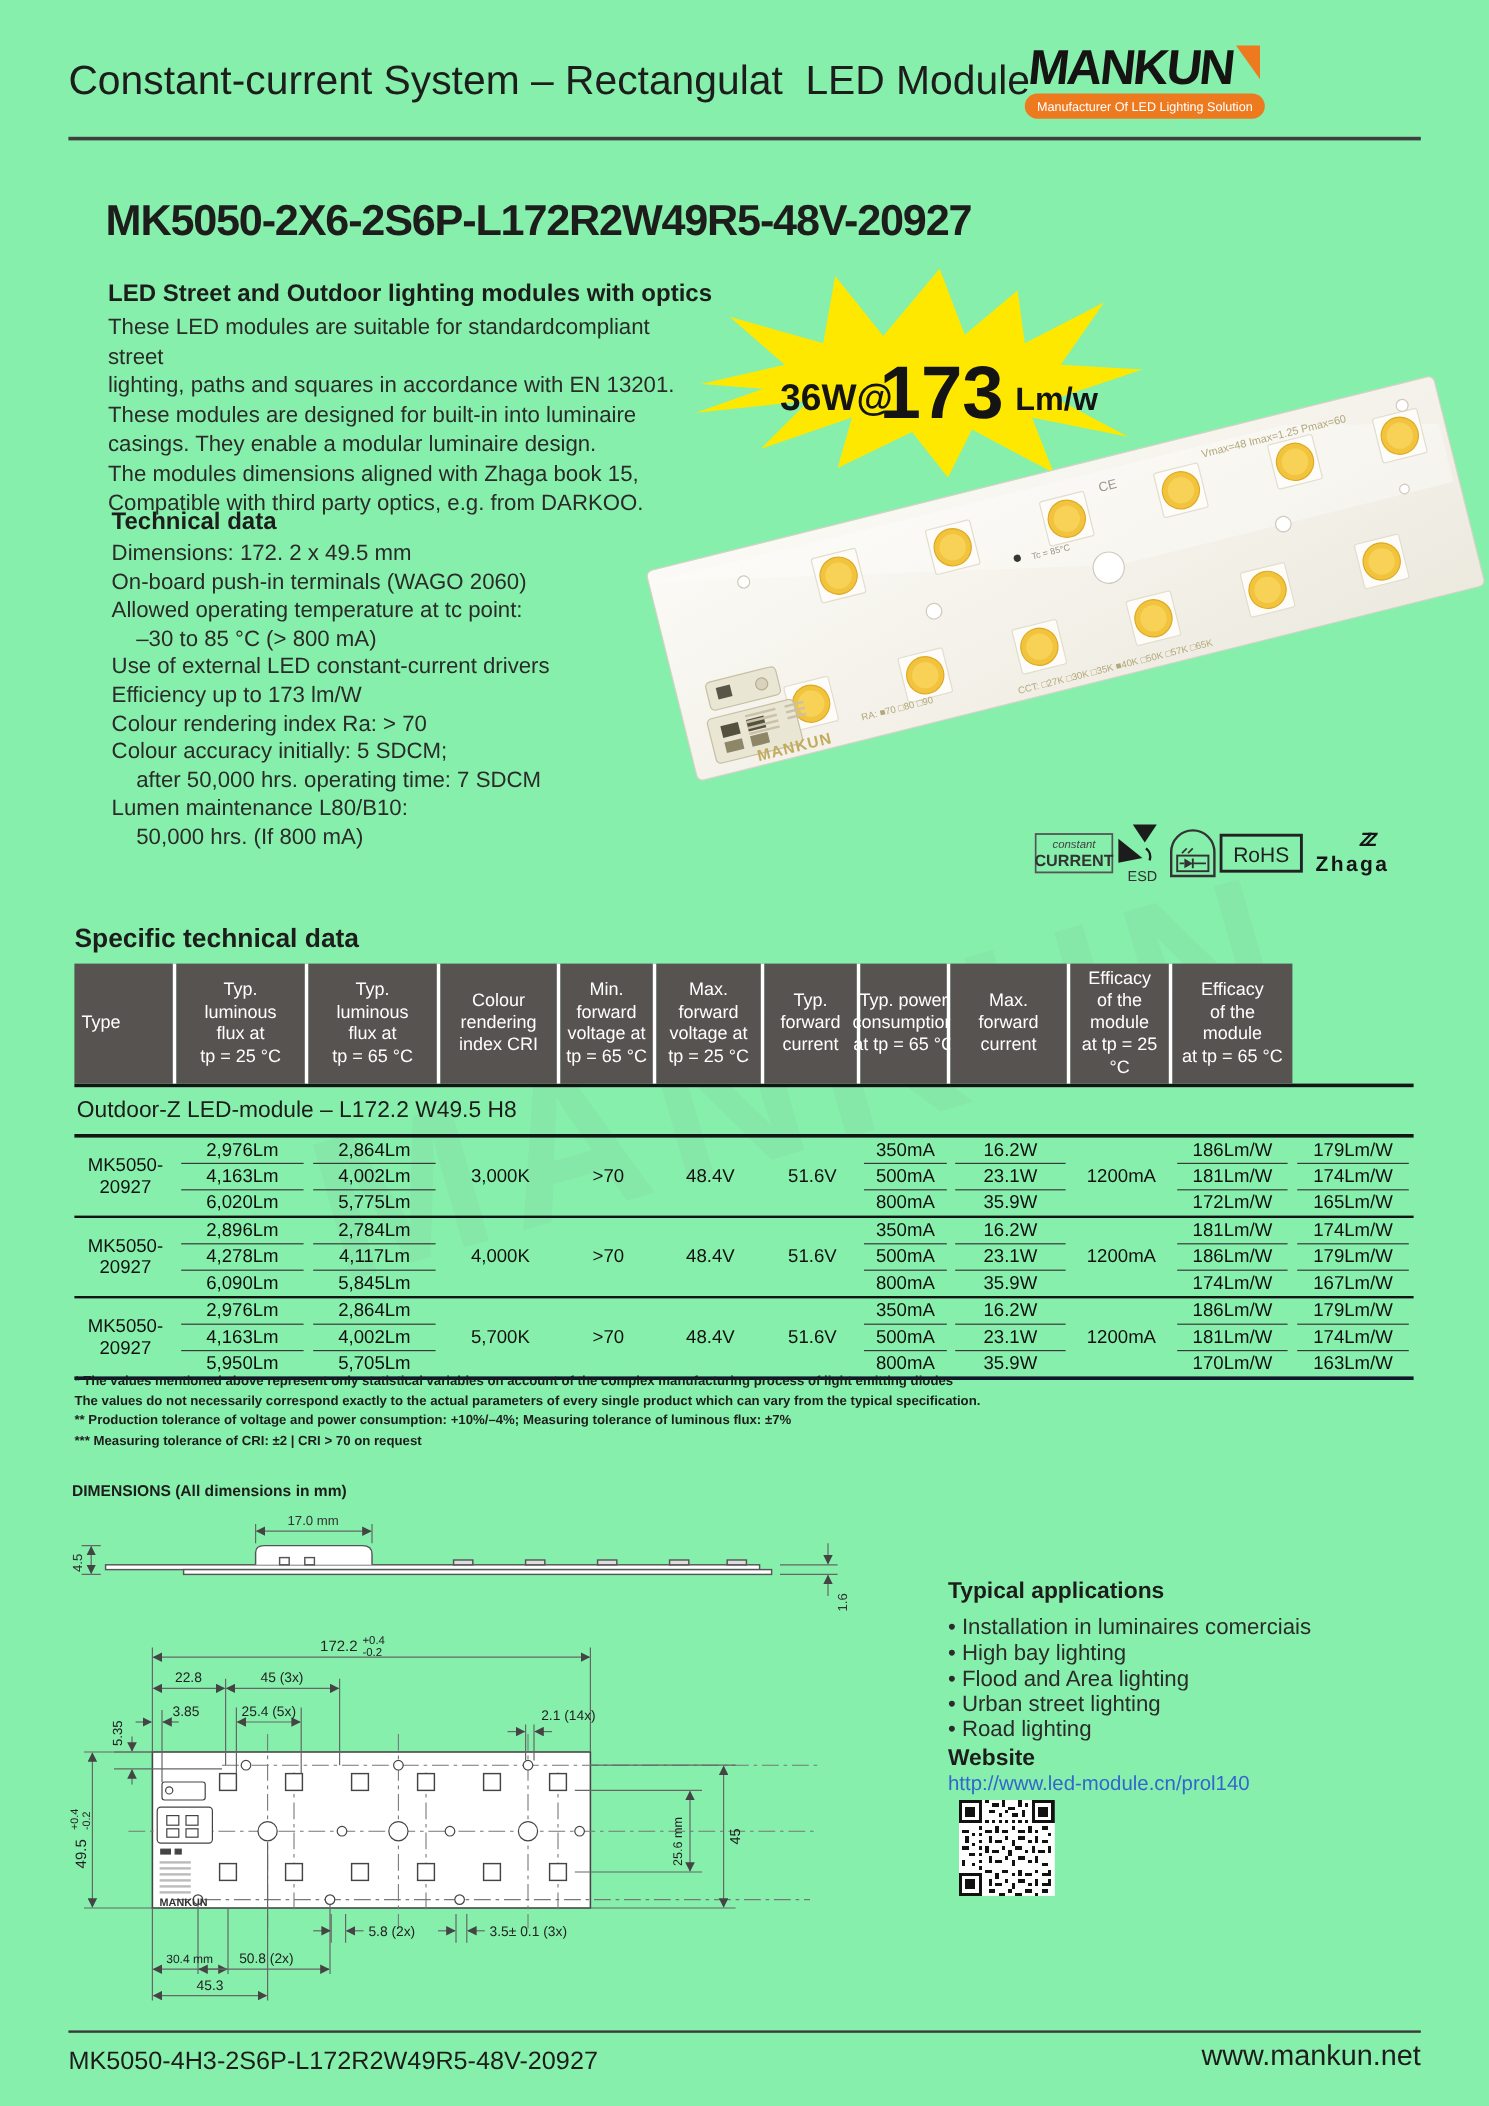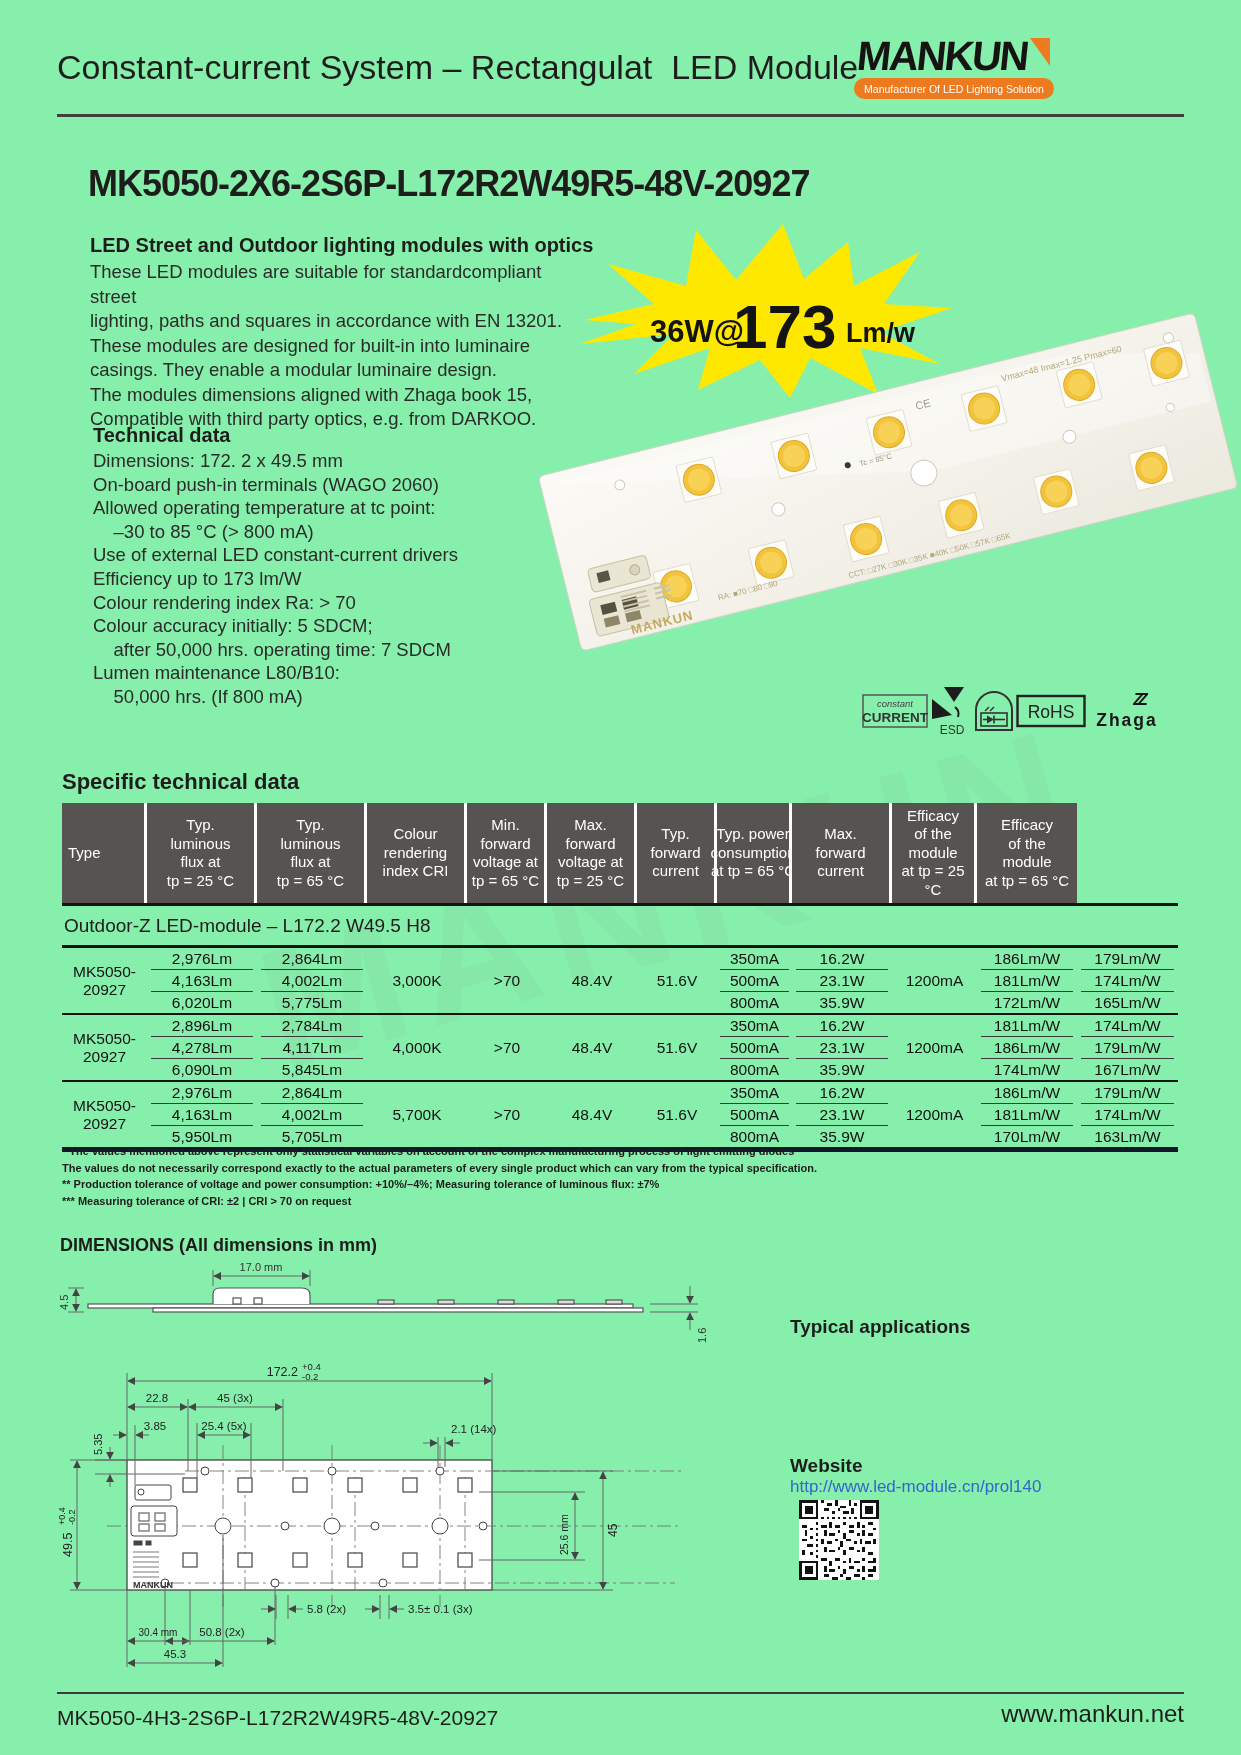--- a/index.html
+++ b/index.html
@@ -25,30 +25,30 @@
   .watermark{position:absolute;left:250px;top:800px;font-size:170px;font-weight:700;color:rgba(130,118,105,0.055);transform:rotate(-16deg);letter-spacing:14px;pointer-events:none;}
   .spec-table{position:absolute;left:62px;top:803px;width:1116px;}
   .tgrid{display:grid;grid-template-columns:85px 110px 110px 100px 80px 90px 80px 75px 100px 85px 100px 101px;}
   .thead{border-bottom:3px solid #141414;}
   .th{background:#575350;color:#fff;font-size:15px;line-height:18.5px;min-height:100px;box-sizing:border-box;
       display:flex;align-items:center;justify-content:center;text-align:center;white-space:pre-line;
       border-right:3px solid #fff;}
   .th:last-child{border-right:none;}
   .th.type-h{justify-content:flex-start;padding-left:6px;text-align:right;}
   .module-line{font-size:19px;padding:9px 0 8px 2px;color:#1d1d1b;}
-  .tbody{border-top:3px solid #141414;border-bottom:5px solid #0f172a;}
+  .tbody{border-top:3px solid #141414;border-bottom:3px solid #0f172a;}
   .tgroup{border-bottom:2px solid #141414;}
   .tgroup:last-child{border-bottom:none;}
   .cell{font-size:15.5px;display:flex;align-items:center;justify-content:center;text-align:center;white-space:pre-line;color:#111;}
   .cell.multi{flex-direction:column;justify-content:flex-start;}
   .cell.multi>div{height:21px;line-height:21px;width:92%;}
   .cell.multi>div:not(:last-child){border-bottom:1.6px solid #3a3a3a;}
   .footnotes{position:absolute;left:62px;top:1143px;width:1120px;font-size:11px;line-height:16.6px;white-space:pre-line;color:#1d1d1b;font-weight:bold;}
   
-  .dims-heading{position:absolute;left:60px;top:1235px;font-size:18px;font-weight:700;}
+  .dims-heading{position:absolute;left:60px;top:1235px;font-size:13px;font-weight:700;}
   .side-view{position:absolute;left:58px;top:1258px;}
   .top-view{position:absolute;left:55px;top:1345px;}
   svg{font-family:"Liberation Sans",sans-serif;}
   
   .apps{position:absolute;left:790px;top:1316px;width:420px;}
   .apps-heading{font-size:19px;font-weight:700;margin:0 0 7px 0;}
   .apps ul{list-style:none;margin:0;padding:0;font-size:18.5px;line-height:21.3px;color:#2b2b29;}
   .apps li::before{content:"\2022\00a0";}
   .website{position:absolute;left:790px;top:1455px;}
   .website-heading{font-size:19px;font-weight:700;margin:0;}
@@ -580,20 +580,27 @@
       </g>
     <text x="252" y="268" font-size="11.5" fill="#222">5.8 (2x)</text>
     <text x="353" y="268" font-size="11.5" fill="#222">3.5± 0.1 (3x)</text>
     <text x="103" y="291" font-size="10" fill="#222" text-anchor="middle">30.4 mm</text>
     <text x="167" y="291" font-size="11.5" fill="#222" text-anchor="middle">50.8 (2x)</text>
     <text x="120" y="313" font-size="11.5" fill="#222" text-anchor="middle">45.3</text>
   </svg>
 
   <div class="apps">
     <p class="apps-heading">Typical applications</p>
+    <ul>
+      <li>Installation in luminaires comerciais</li>
+      <li>High bay lighting</li>
+      <li>Flood and Area lighting</li>
+      <li>Urban street lighting</li>
+      <li>Road lighting</li>
+    </ul>
   </div>
 
   <div class="website">
     <p class="website-heading">Website</p>
     <a href="#">http://www.led-module.cn/prol140</a>
   </div>
 
   <svg class="qr" viewBox="0 0 29 29" shape-rendering="crispEdges">
     <rect x="0" y="0" width="29" height="29" fill="#fff"></rect>
     <g fill="#111">

